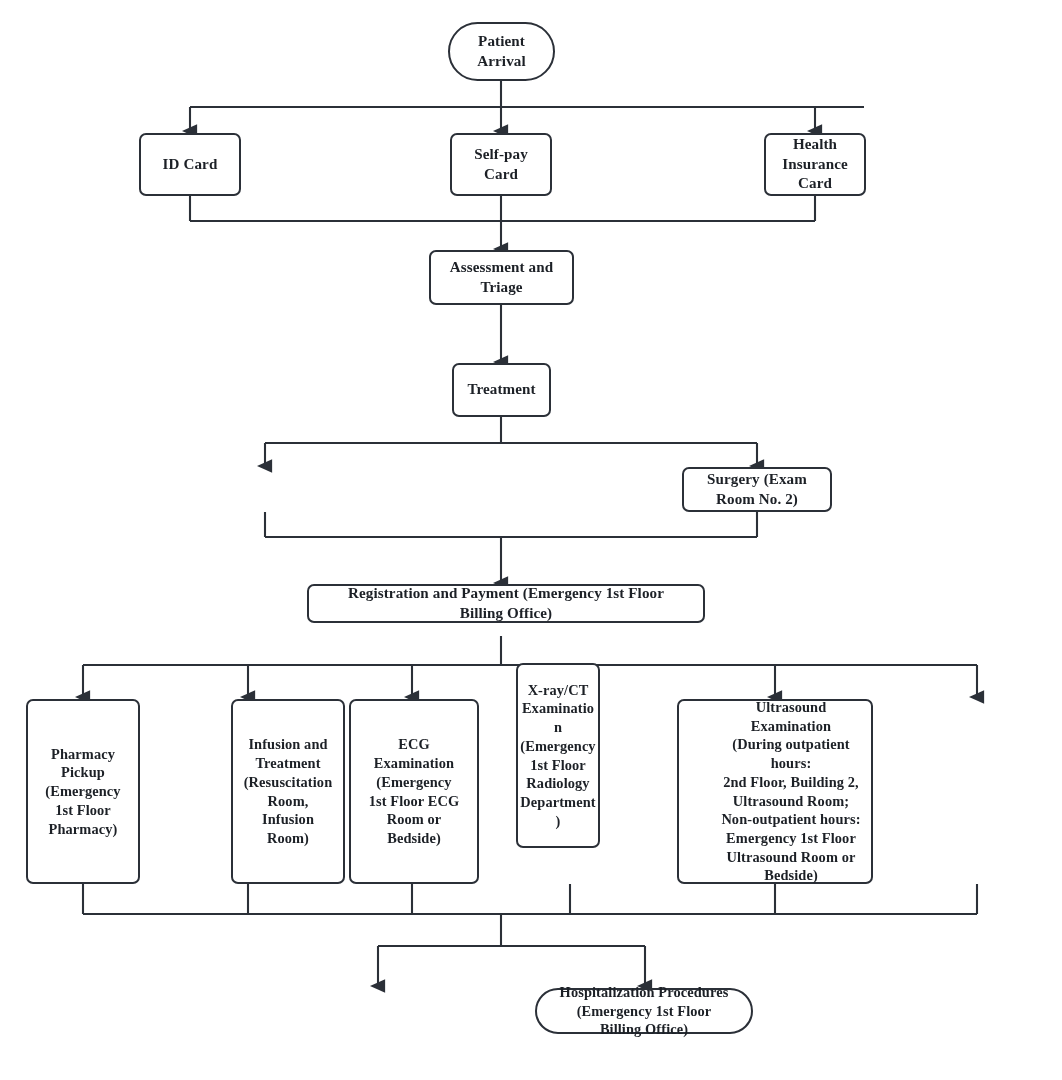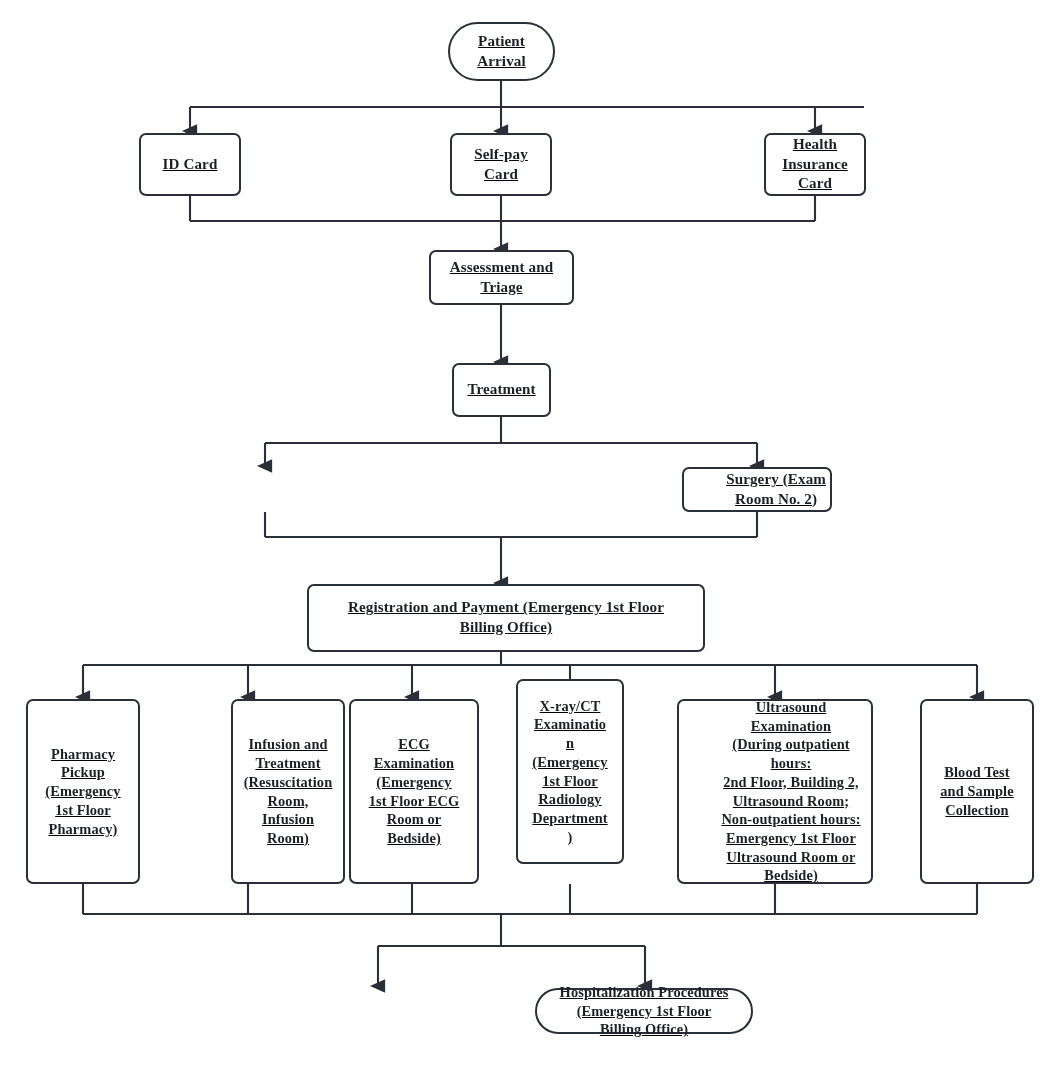--- a/index.html
+++ b/index.html
@@ -32,21 +32,20 @@
   }
   .node {
     position: absolute;
     box-sizing: border-box;
     background: #ffffff;
     border: 2.1px solid #2b3038;
     display: flex;
     align-items: center;
     justify-content: center;
     text-align: center;
-    text-decoration: underline;
   }
   .node.rect { border-radius: 7px; }
   .node.stadium { border-radius: 999px; }
   .node-label {
     display: block;
     font-weight: bold;
     color: #1c2026;
     line-height: 1.30;
     letter-spacing: 0.1px;
     white-space: pre-line;
@@ -139,26 +138,26 @@
   <div class="node rect" style="left:429px; top:250px; width:145px; height:55px;">
     <span class="node-label s15">Assessment and
 Triage</span>
   </div>
 
   <div class="node rect" style="left:452px; top:363px; width:99px; height:54px;">
     <span class="node-label s15">Treatment</span>
   </div>
 
 
-  <div class="node rect" style="left:682px; top:467px; width:150px; height:45px;justify-content:flex-end;">
+  <div class="node rect" style="left:682px; top:467px; width:150px; height:45px;">
     <span class="node-label s15">Surgery (Exam
 Room No. 2)</span>
   </div>
 
-  <div class="node rect" style="left:307px; top:584px; width:398px; height:68px;">
+  <div class="node rect" style="left:307px; top:584px; width:398px; height:39px;">
     <span class="node-label s15">Registration and Payment (Emergency 1st Floor
 Billing Office)</span>
   </div>
 
   <div class="node rect" style="left:26px; top:699px; width:114px; height:185px;justify-content:center;">
     <span class="node-label s14">Pharmacy
 Pickup
 (Emergency
 1st Floor
 Pharmacy)</span>
@@ -175,21 +174,21 @@
 
   <div class="node rect" style="left:349px; top:699px; width:130px; height:185px;">
     <span class="node-label s14">ECG
 Examination
 (Emergency
 1st Floor ECG
 Room or
 Bedside)</span>
   </div>
 
-  <div class="node rect" style="left:516px; top:679px; width:108px; height:185px;">
+  <div class="node rect" style="left:516px; top:663px; width:84px; height:185px;">
     <span class="node-label s14">X-ray/CT
 Examinatio
 n
 (Emergency
 1st Floor
 Radiology
 Department
 )</span>
   </div>
 
@@ -197,25 +196,20 @@
     <span class="node-label s14">Ultrasound Examination
 (During outpatient hours:
 2nd Floor, Building 2,
 Ultrasound Room;
 Non-outpatient hours:
 Emergency 1st Floor
 Ultrasound Room or
 Bedside)</span>
   </div>
 
-  <div class="node rect" style="left:920px; top:699px; width:114px; height:185px;">
-    <span class="node-label s14">Blood Test
-and Sample
-Collection</span>
-  </div>
 
 
   <div class="node stadium" style="left:535px; top:988px; width:218px; height:46px;">
     <span class="node-label s14">Hospitalization Procedures
 (Emergency 1st Floor
 Billing Office)</span>
   </div>
 
 </div>
 

